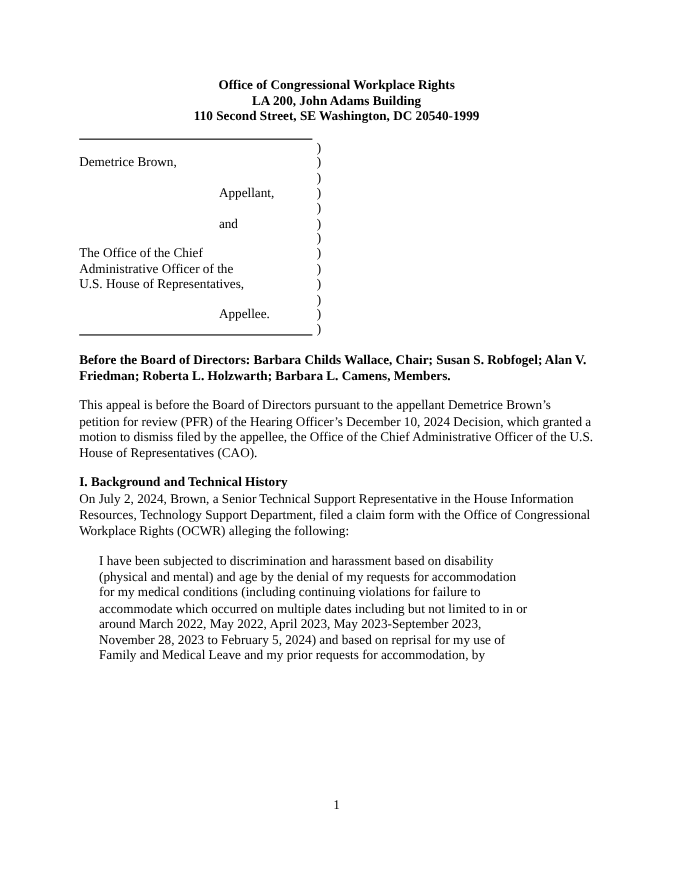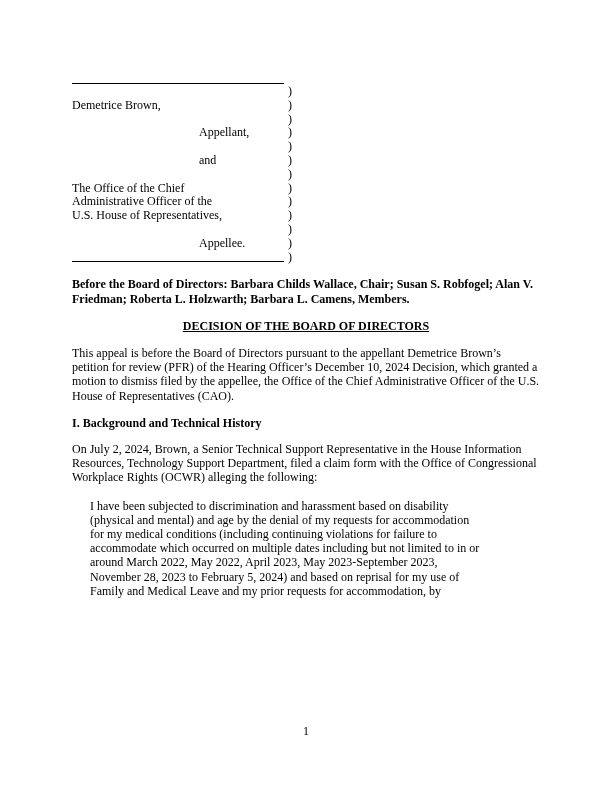--- a/index.html
+++ b/index.html
@@ -51,41 +51,46 @@
   }
   .decision-title {
     margin-top: 13px;
     text-align: center;
     font-weight: bold;
     text-decoration: underline;
   }
   .para { margin-top: 13px; white-space: pre-line; width: 478px; }
   .para.gap14 { margin-top: 14px; }
   .section-heading { margin-top: 13px; font-weight: bold; }
-  .para3 { margin-top: 12px; }
+  .para3 { margin-top: 1px; }
   .quote {
     margin-top: 14px;
     margin-left: 18px;
     width: 404px;
     white-space: pre-line;
   }
   .page-number {
     position: absolute;
     left: 0;
     right: 0;
     top: 724px;
     text-align: center;
   }
 </style>
 </head>
 <body>
 
 <div class="page">
   <div class="content">
 
+    <div class="header-block">
+      <div>Office of Congressional Workplace Rights</div>
+      <div>LA 200, John Adams Building</div>
+      <div>110 Second Street, SE Washington, DC 20540-1999</div>
+    </div>
 
     <div class="caption">
       <div class="cap-rule-top"></div>
 
       <div class="cap-row">
         <span class="cap-paren">)</span>
       </div>
 
       <div class="cap-row">
         <span class="cap-left">Demetrice Brown,</span>
@@ -140,21 +145,20 @@
 
       <div class="cap-row">
         <span class="cap-rule-bottom"></span>
         <span class="cap-paren">)</span>
       </div>
     </div>
 
     <div class="panel-statement">Before the Board of Directors: Barbara Childs Wallace, Chair; Susan S. Robfogel; Alan V.
 Friedman; Roberta L. Holzwarth; Barbara L. Camens, Members.</div>
 
-    <div class="decision-title">DECISION OF THE BOARD OF DIRECTORS</div>
 
     <div class="para">This appeal is before the Board of Directors pursuant to the appellant Demetrice Brown’s
 petition for review (PFR) of the Hearing Officer’s December 10, 2024 Decision, which granted a
 motion to dismiss filed by the appellee, the Office of the Chief Administrative Officer of the U.S.
 House of Representatives (CAO).</div>
 
 
     <div class="section-heading">I. Background and Technical History</div>
 
     <div class="para para3">On July 2, 2024, Brown, a Senior Technical Support Representative in the House Information

